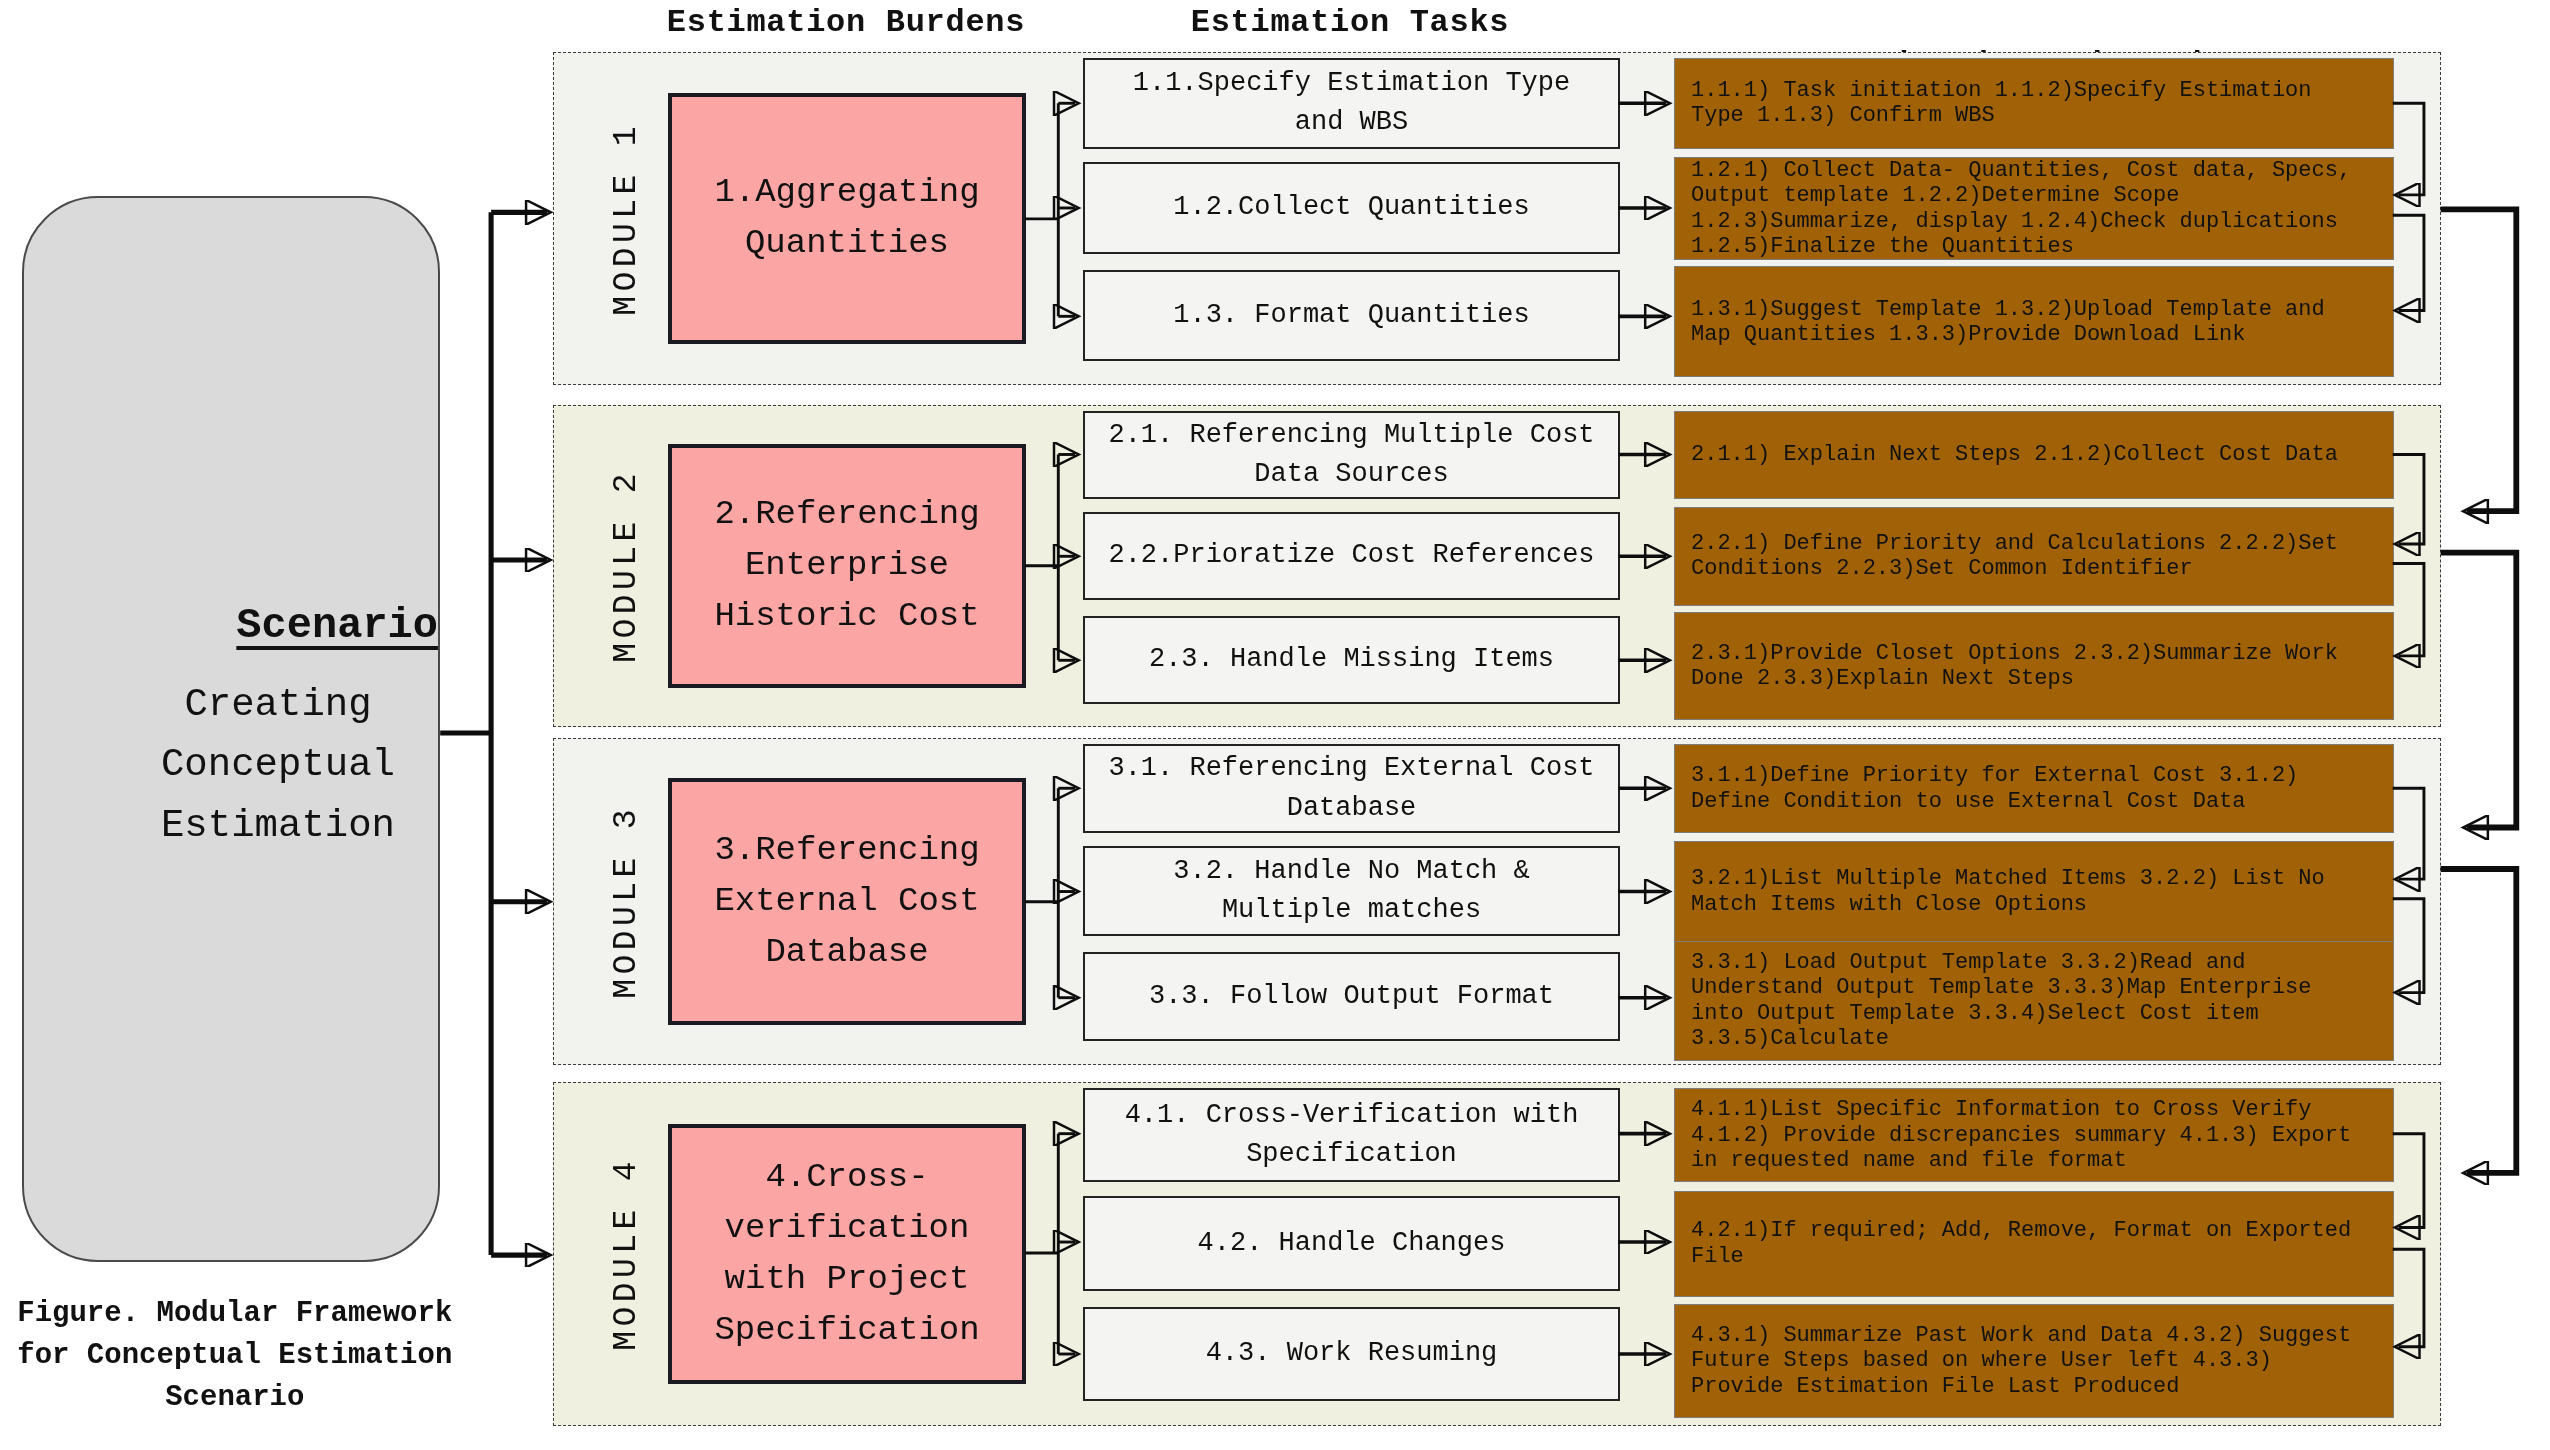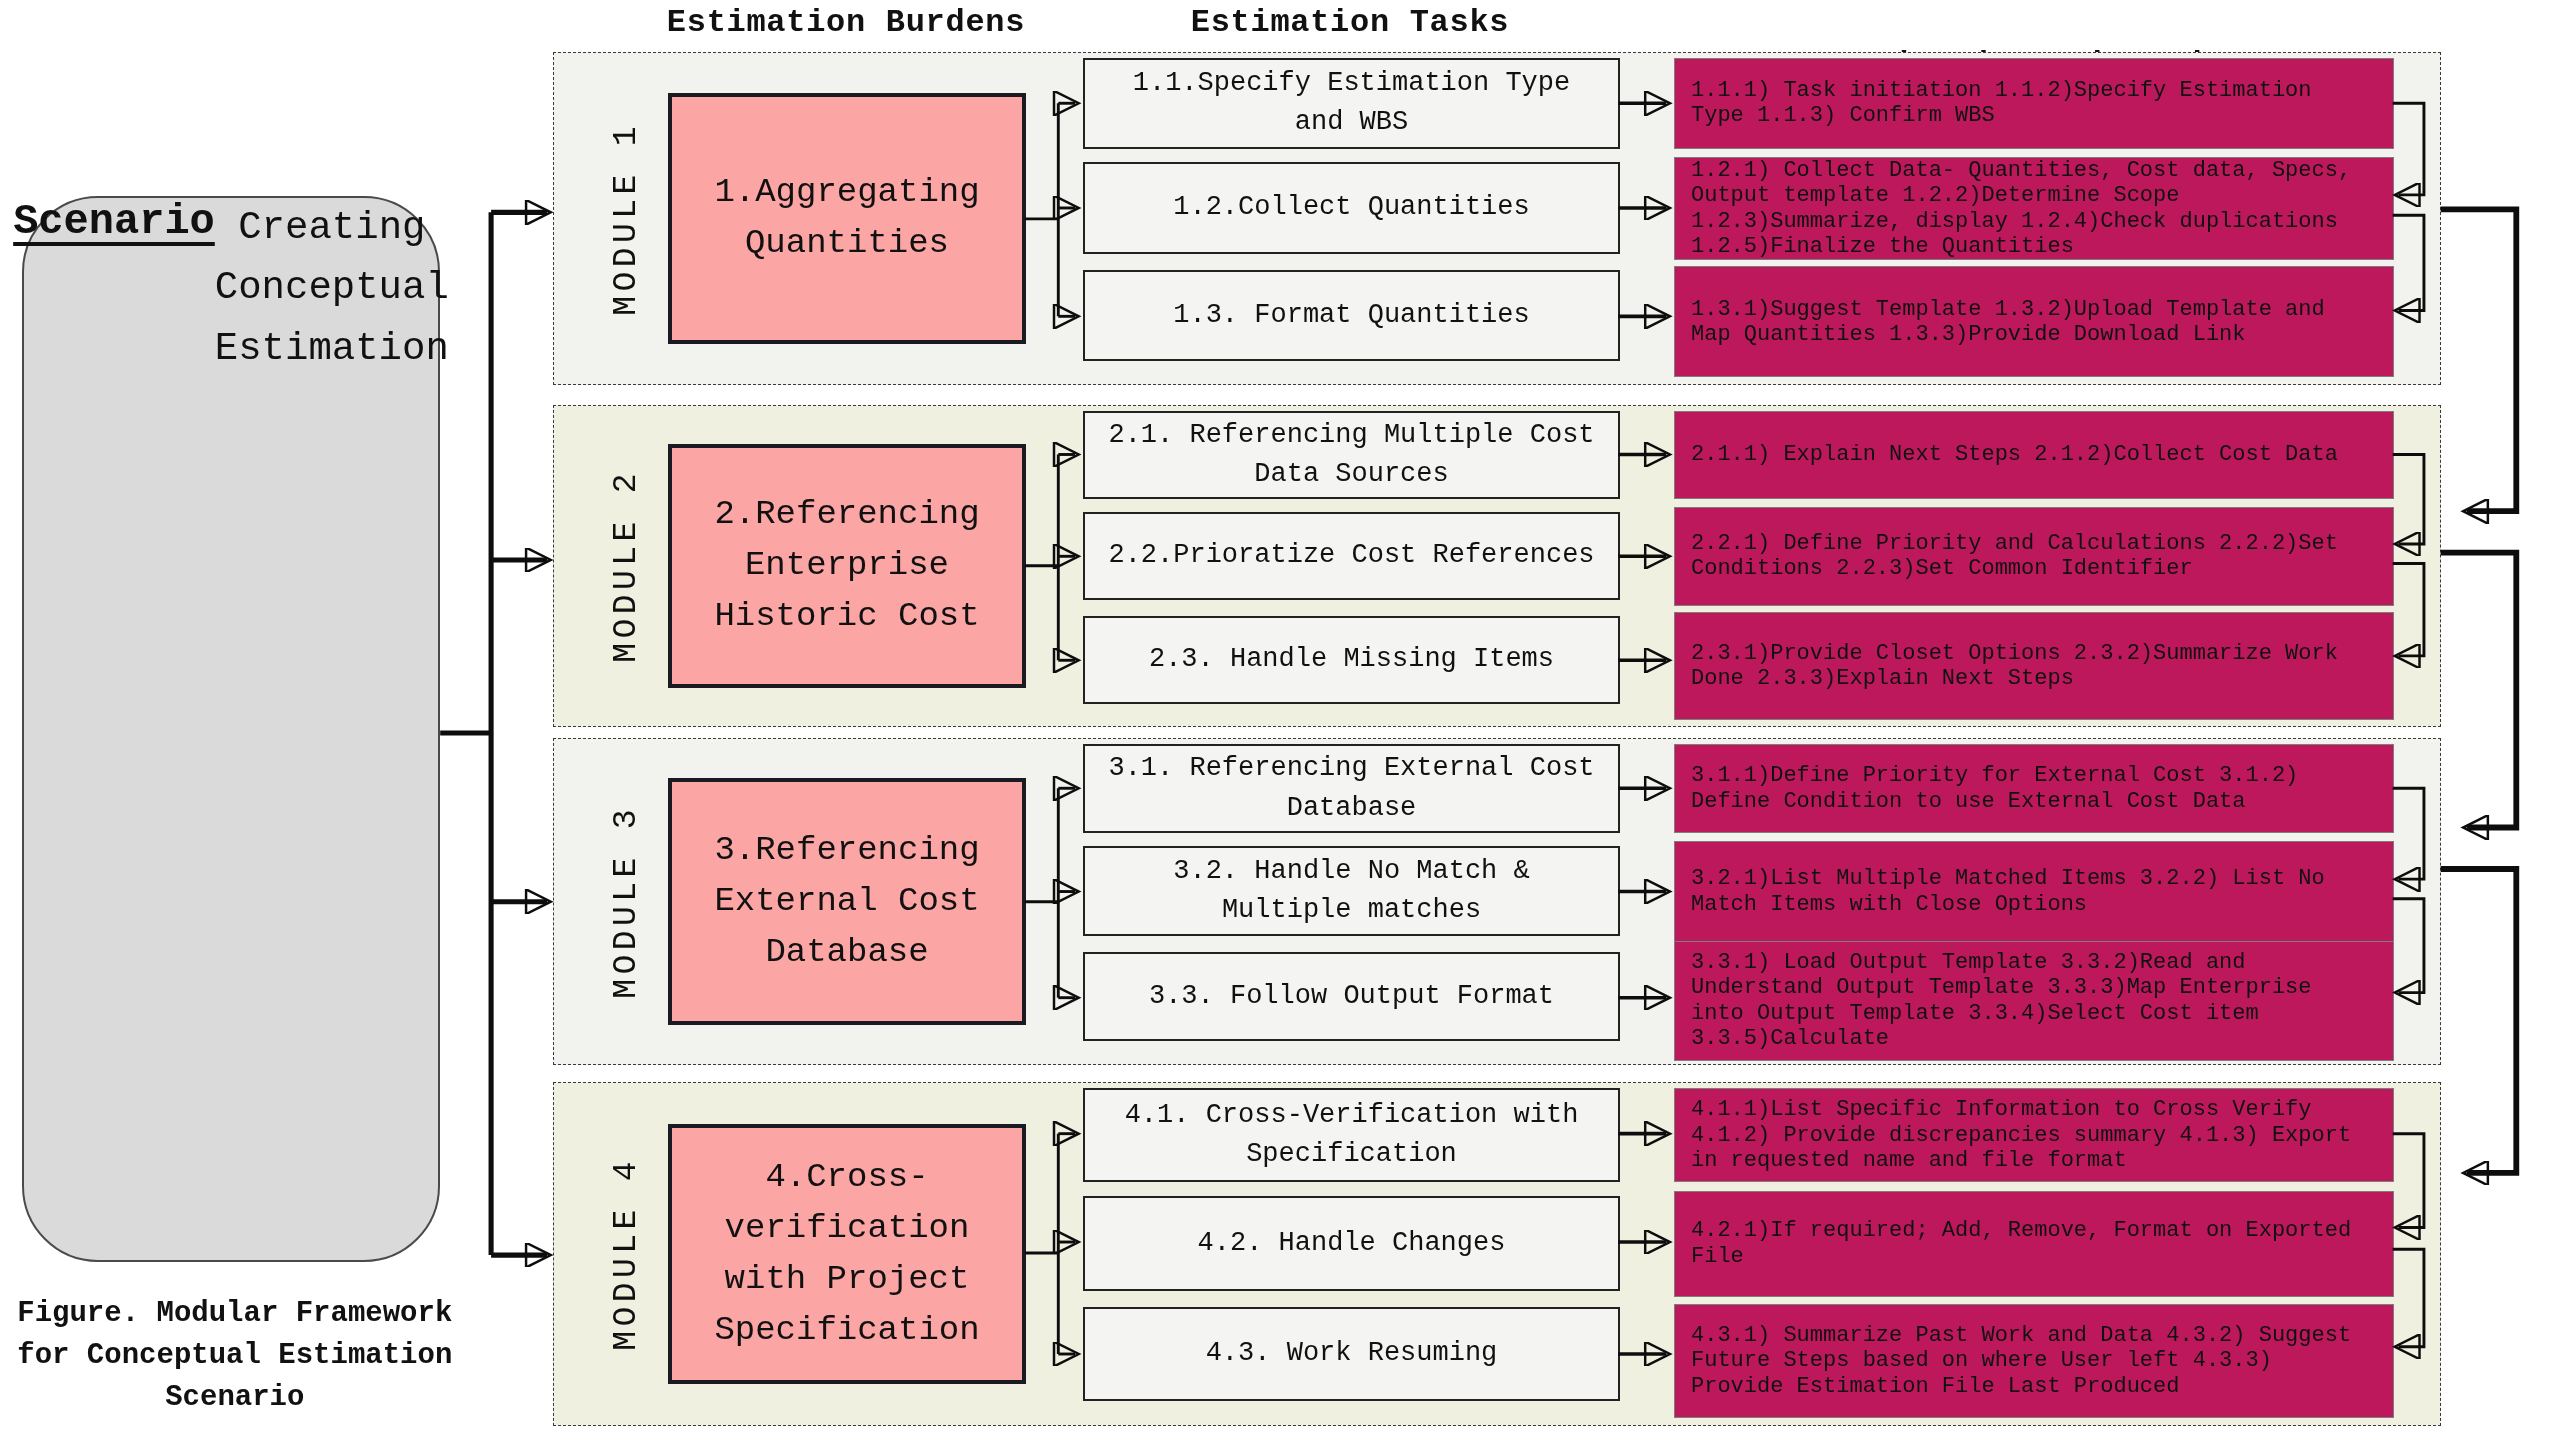--- a/index.html
+++ b/index.html
@@ -8,21 +8,21 @@
   .canvas{position:absolute;left:0;top:0;width:2550px;height:1450px;}
 
   .col-header{position:absolute;top:4.4px;width:582px;text-align:center;
       font-size:32px;font-weight:bold;letter-spacing:0.7px;}
   #hdr-burdens{left:555px;}
   #hdr-tasks{left:1059px;}
   #hdr-subtasks{left:1742px;margin-top:42px;}
 
   .scenario-box{position:absolute;left:22px;top:196px;width:418px;height:1066px;
       background:#dadada;border:2.2px solid #4a4a4a;border-radius:76px;
-      display:flex;flex-direction:row;align-items:flex-start;justify-content:center;
+      display:flex;flex-direction:column;align-items:flex-end;justify-content:center;
       box-sizing:border-box;}
   .scenario-title{font-size:42px;font-weight:bold;text-decoration:underline;
       text-decoration-thickness:4.4px;text-underline-offset:8.7px;margin-bottom:25px;}
   .scenario-sub{font-size:39px;line-height:1.55;text-align:center;width:320px;}
 
   .caption{position:absolute;left:5.8px;top:1293px;width:458px;text-align:center;
       font-size:29px;font-weight:bold;line-height:1.45;}
 
   .module{position:absolute;left:553px;width:1888px;border:1.5px dashed #3a3a3a;
       box-sizing:border-box;}
@@ -42,21 +42,21 @@
       font-size:34px;line-height:1.5;padding:0 8.7px;}
 
   .task{position:absolute;left:529px;width:537px;background:#f4f4f2;
       border:2.2px solid #222;box-sizing:border-box;display:flex;align-items:center;
       justify-content:center;text-align:center;font-size:27px;line-height:1.45;
       padding:0 22px;}
   .r1{top:1.5%;height:27.5%;}
   .r2{top:33%;height:27.7%;}
   .r3{top:65.5%;height:27.5%;}
 
-  .sub{position:absolute;left:1120px;width:720px;background:#be185d;
+  .sub{position:absolute;left:1120px;width:720px;background:#a16207;
       border:1.5px solid #7d7d7d;box-sizing:border-box;display:flex;align-items:center;
       font-size:22px;line-height:1.15;padding:4.4px 16px;text-align:left;}
   .sr1{top:1.5%;height:27.5%;}
   .sr2{top:31.5%;height:31%;}
   .sr3{top:64.5%;height:33.5%;}
 
   #arrows{position:absolute;left:0;top:0;pointer-events:none;}
   #arrows path{fill:none;stroke:#0d0d0d;}
   .w7{stroke-width:7px;}
   .w4{stroke-width:4px;}

